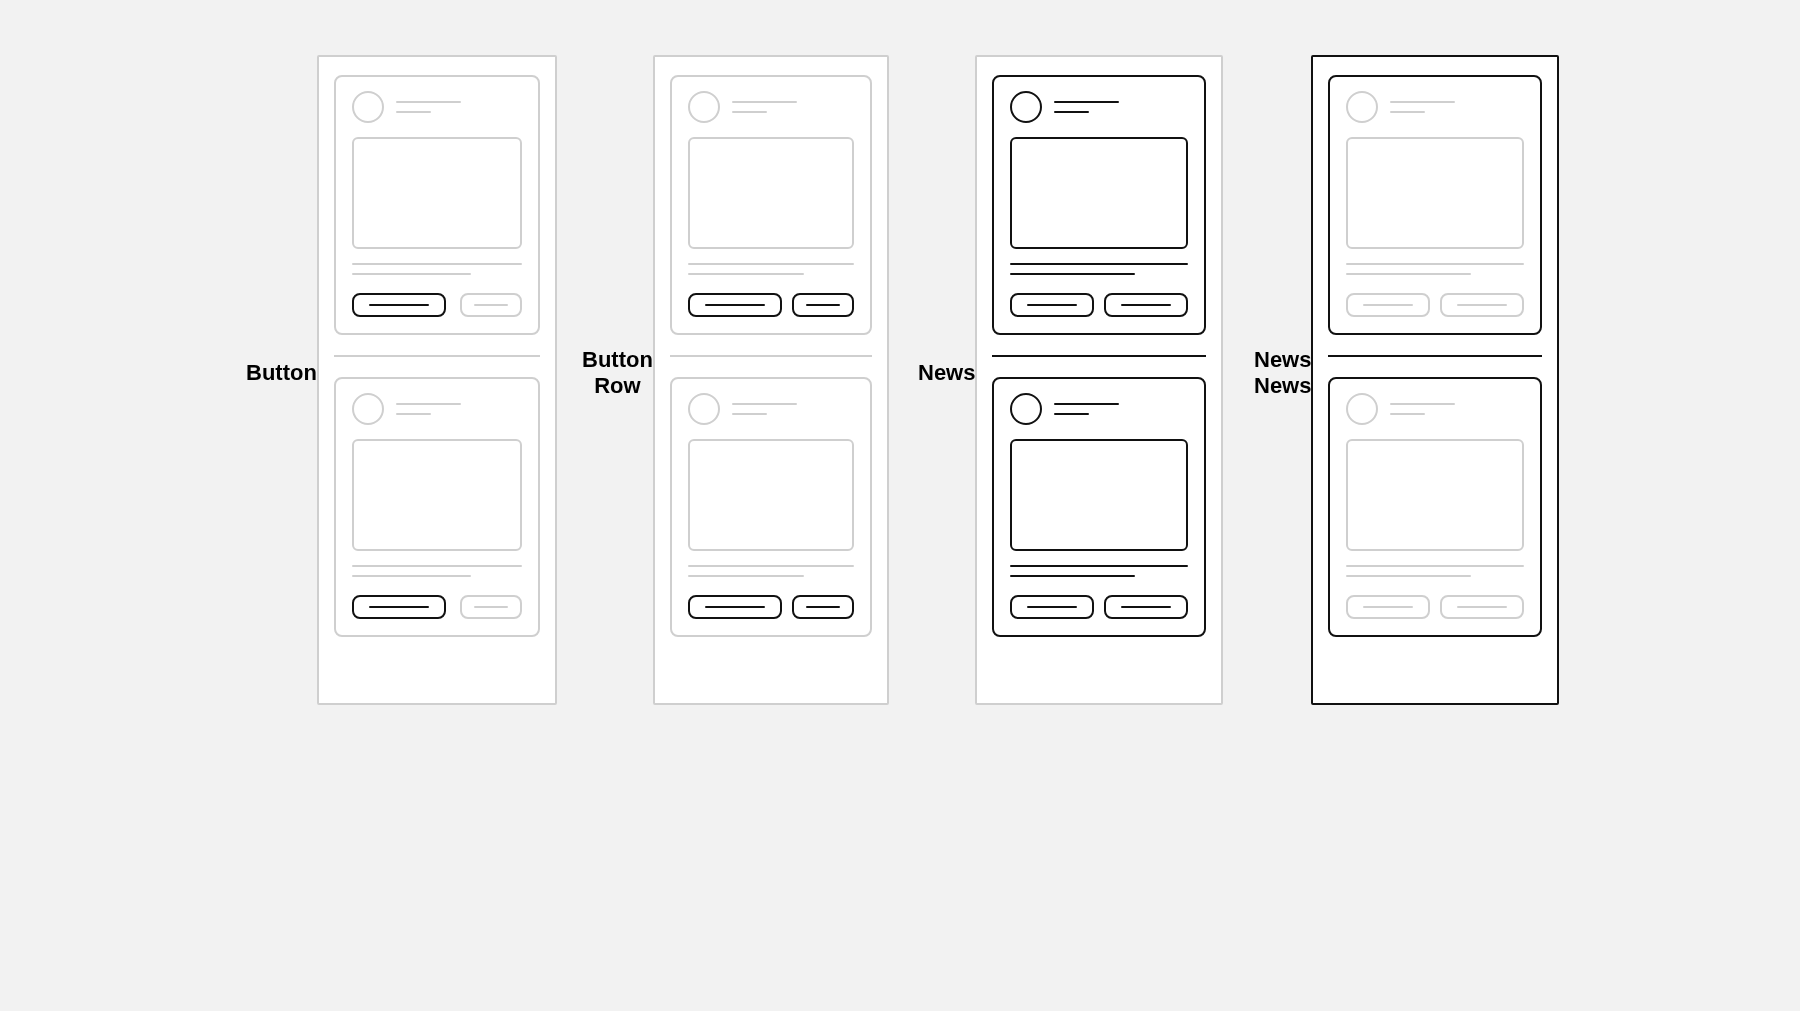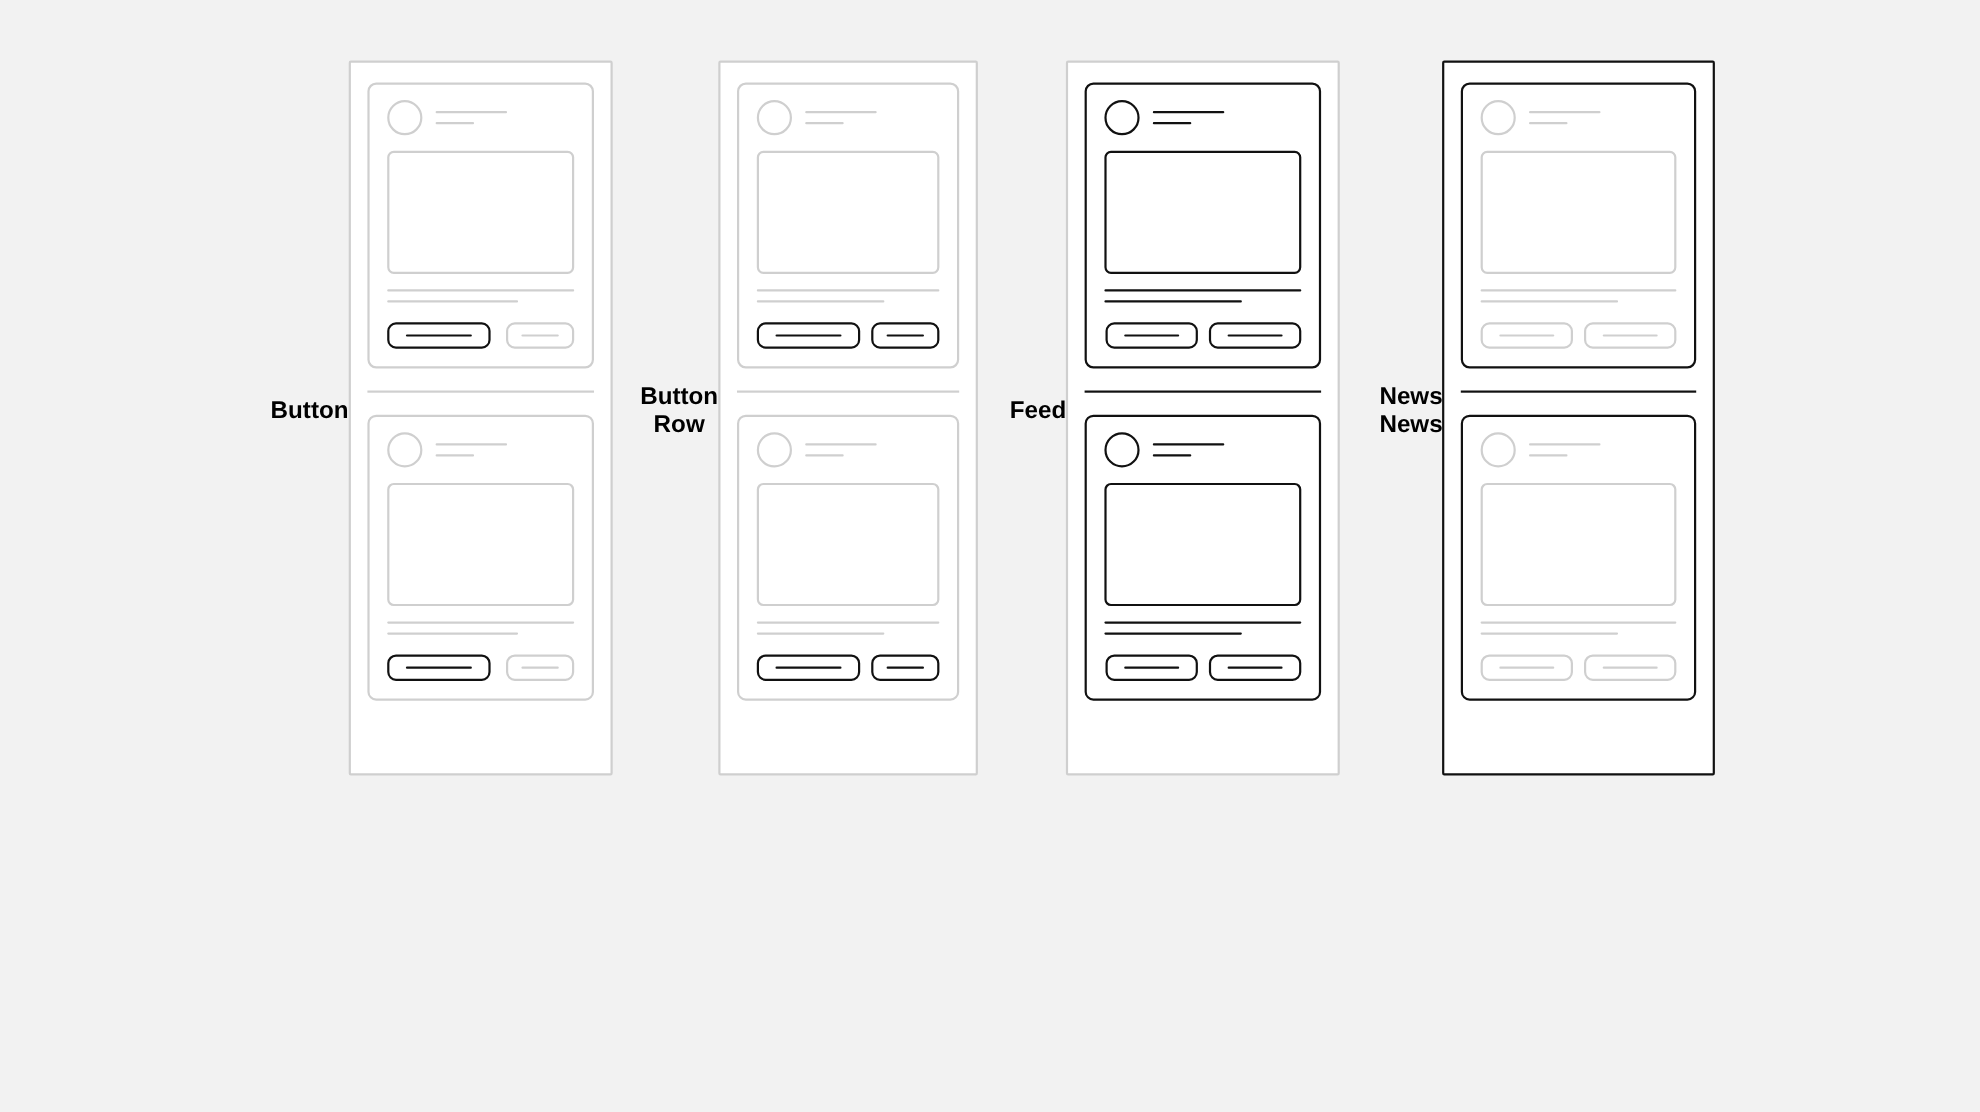--- a/index.html
+++ b/index.html
@@ -257,21 +257,21 @@
           </div>
         <div class="btn btn-secondary">
             <div class="btn-inner"></div>
           </div>
       </div>
     </div>
   </div>
 </div>
 
 <div class="column col3">
-  <div class="column-title">Feed</div>
+  <div class="column-title">News</div>
   <div class="frame">
     <div class="post">
       <div class="post-header">
         <div class="avatar"></div>
         <div class="header-lines">
           <div class="line line-name"></div>
           <div class="line line-sub"></div>
         </div>
       </div>
       <div class="image-box"></div>

